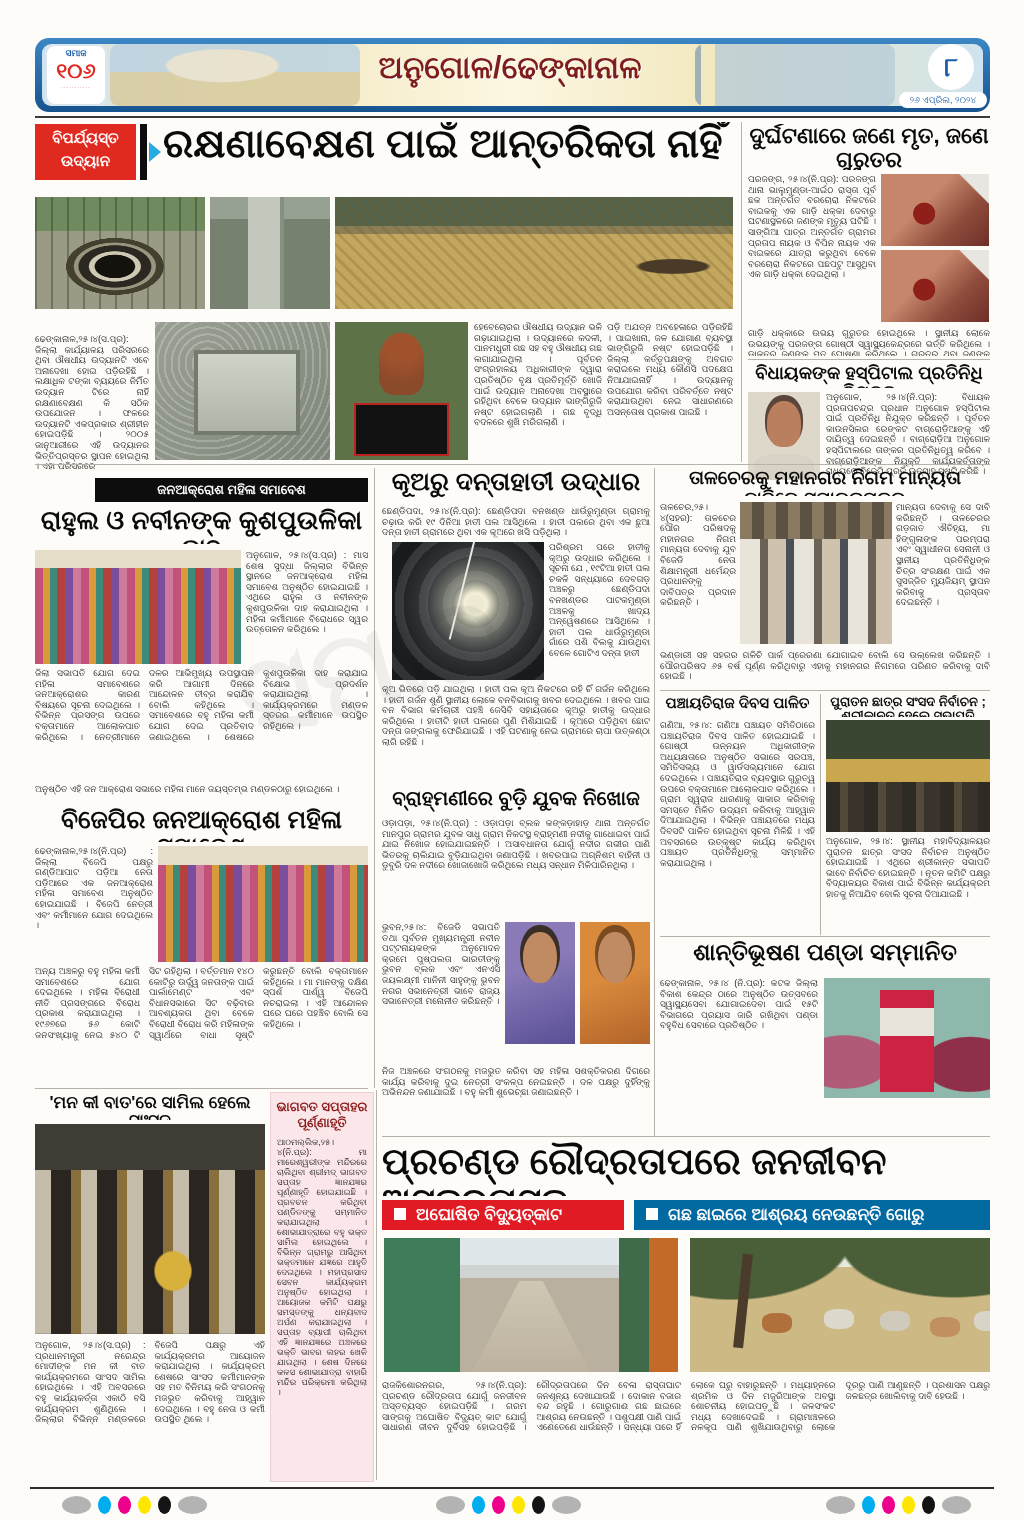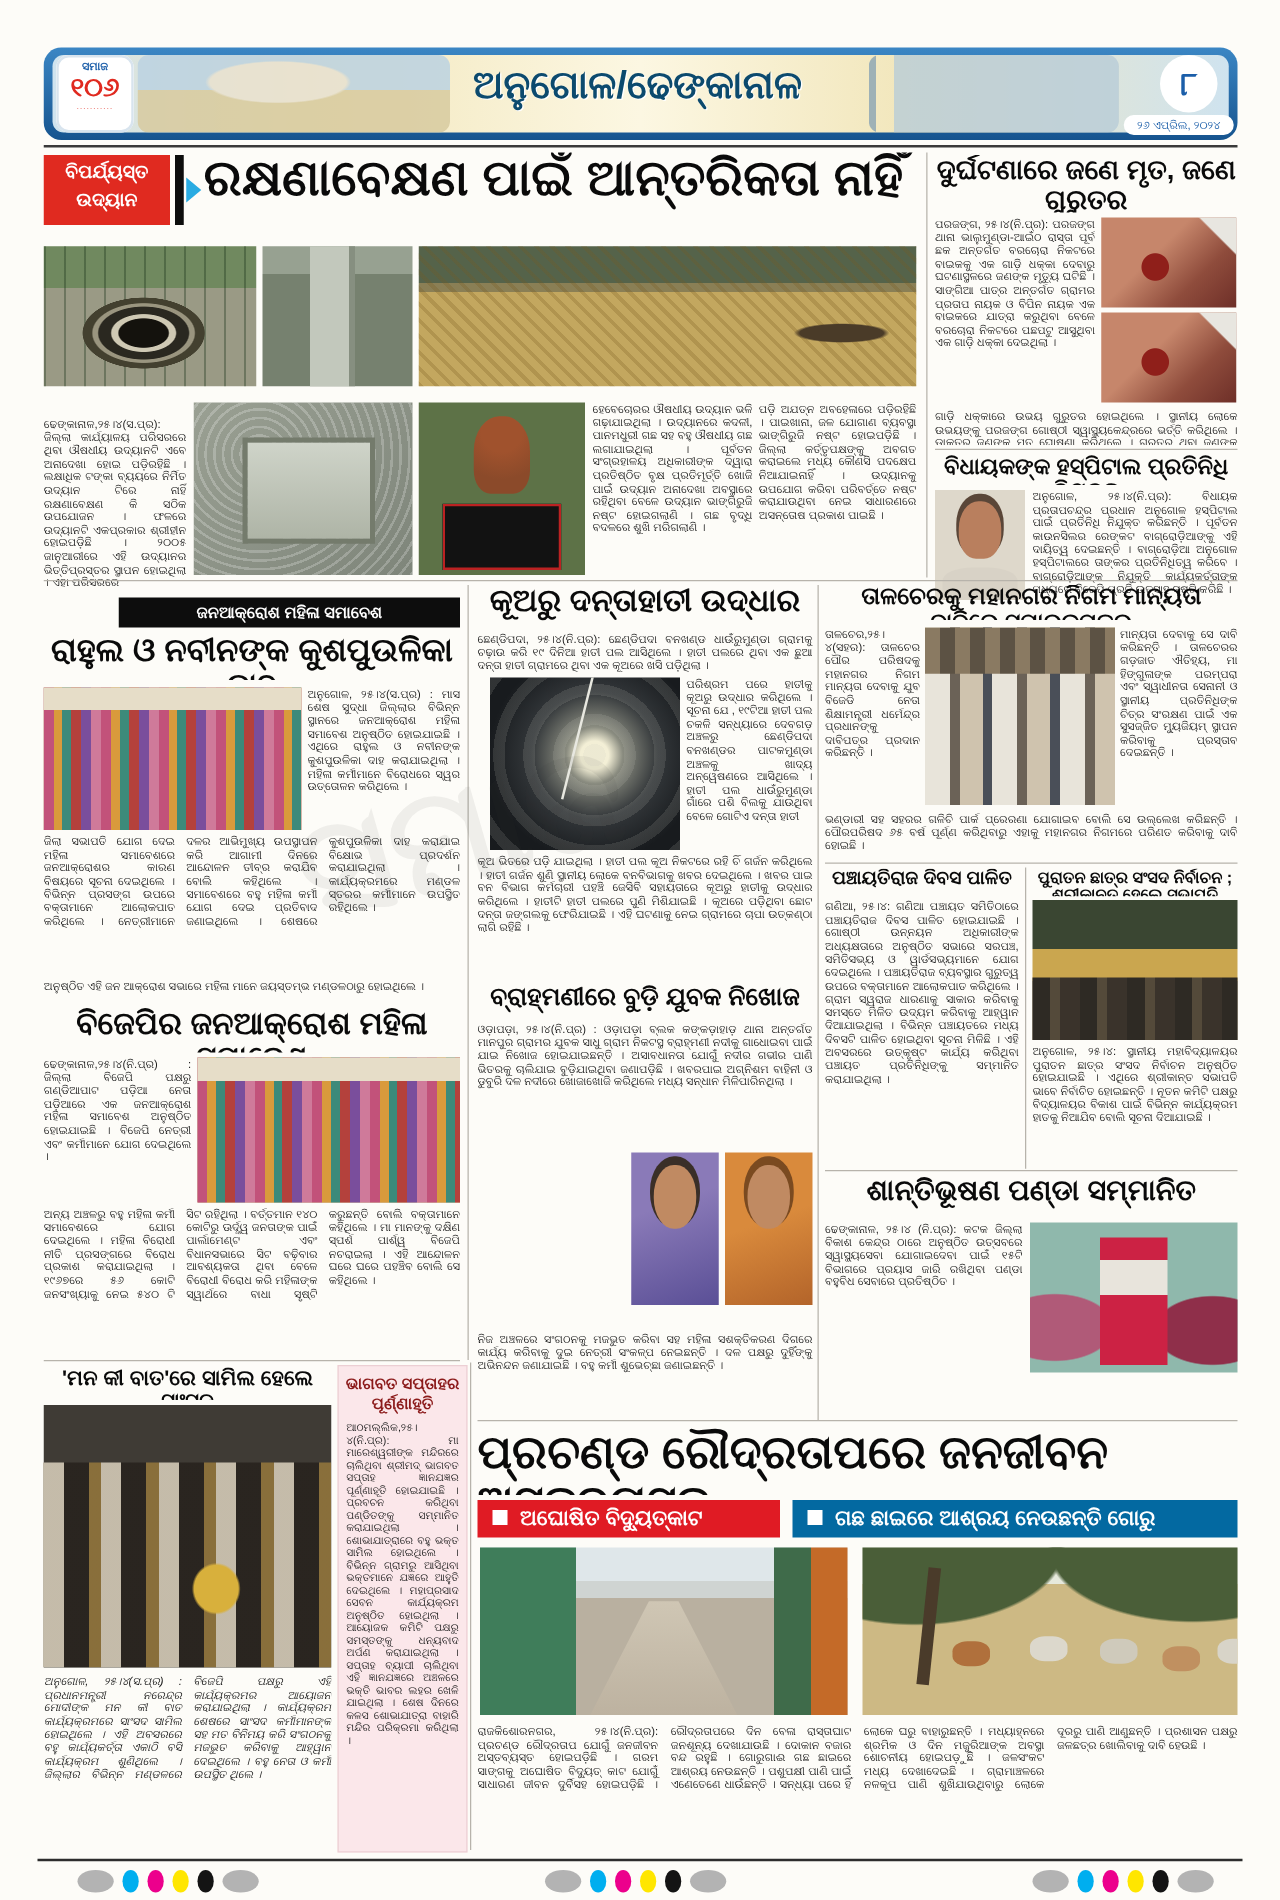--- a/index.html
+++ b/index.html
@@ -2,40 +2,40 @@
 <html><head>
 <meta charset="utf-8">
 <style>
   html,body{margin:0;padding:0;background:#e9e7e1;}
   #page{position:relative;width:1024px;height:1520px;background:#fdfcf8;margin:0 auto;overflow:hidden;
         font-family:"Liberation Sans", sans-serif;}
   .abs{position:absolute;}
   .hl{font-weight:bold;color:#0a0a0a;line-height:1.08;overflow:hidden;}
   .center{text-align:center;}
   .body-txt{font-size:9px;line-height:10.6px;text-align:justify;color:#1c1c1c;overflow:hidden;word-break:break-word;}
-  .col2{column-count:2;column-gap:9px;font-style:italic;}
+  .col2{column-count:2;column-gap:9px;}
   .col3{column-count:3;column-gap:9px;}
   .col4{column-count:4;column-gap:10px;}
   .vr{position:absolute;width:1px;background:#b7b3ab;}
   .hrule{position:absolute;height:1px;background:#b7b3ab;}
   .ph{position:absolute;overflow:hidden;background:#c9c4b8;}
 
   
   #banner{left:35px;top:38px;width:955px;height:74px;border-radius:14px;
           background:linear-gradient(180deg,#3b86c4,#16548f);}
   #banner-inner{position:absolute;left:7px;top:6px;right:7px;bottom:6px;border-radius:9px;
           background:linear-gradient(90deg,#cfe3ef 0%,#f2e7bd 22%,#fcf7e2 50%,#f2e7bd 72%,#cfe3ef 100%);}
   #banner-temple{position:absolute;left:75px;top:6px;width:250px;bottom:6px;border-radius:9px;
           background:radial-gradient(ellipse at 45% 35%,#e8e2d2 0 28%,transparent 30%),
                      linear-gradient(180deg,#bcd3e2 0 45%,#d8cba0 45% 100%);opacity:.85;}
   #banner-industry{position:absolute;right:95px;top:6px;width:200px;bottom:6px;border-radius:9px;
           background:linear-gradient(90deg,transparent 0 10%,#b9cdd8 10% 100%),
                      repeating-linear-gradient(90deg,#8aa4b4 0 6px,transparent 6px 28px);opacity:.8;}
   #edition-title{left:330px;top:50px;width:360px;height:46px;font-size:31px;font-weight:bold;
-          color:#0c4a6e;text-align:center;text-shadow:1px 1px 0 #fff;overflow:hidden;}
+          color:#7f1d1d;text-align:center;text-shadow:1px 1px 0 #fff;overflow:hidden;}
   #logo-badge{left:45px;top:44px;width:62px;height:62px;background:#fff;border-radius:10px;
           box-shadow:0 0 0 2px #d8e4ee inset;text-align:center;overflow:hidden;}
   #logo-name{font-size:9px;color:#1b5ea9;font-weight:bold;line-height:11px;margin-top:4px;}
   #logo-anniv{font-size:21px;color:#e02a20;font-weight:bold;line-height:23px;}
   #logo-dots{font-size:6px;letter-spacing:1px;color:#e02a20;line-height:8px;}
   #page-circle{left:928px;top:44px;width:46px;height:46px;border-radius:50%;background:#fff;
           text-align:center;font-size:26px;font-weight:bold;color:#1b5ea9;line-height:46px;overflow:hidden;}
   #date-pill{left:899px;top:92px;width:88px;height:16px;border-radius:8px;background:#fff;
           font-size:9px;color:#1b5ea9;text-align:center;line-height:16px;overflow:hidden;}
   #masthead-rule{left:35px;top:116px;width:955px;height:2px;background:#3a3a3a;position:absolute;}
@@ -237,20 +237,21 @@
 
   <div class="abs body-txt" style="left:35px;top:784px;width:333px;height:20px;">ଅନୁଷ୍ଠିତ ଏହି ଜନ ଆକ୍ରୋଶ ସଭାରେ ମହିଳା ମାନେ ଜୟସ୍ତମ୍ଭ ମଣ୍ଡଳଠାରୁ ହୋଇଥିଲେ ।</div>
   <div class="abs hl center" style="left:35px;top:806px;width:333px;height:36px;font-size:25px;">ବିଜେପିର ଜନଆକ୍ରୋଶ ମହିଳା ସମାବେଶ</div>
   <div class="abs body-txt" style="left:35px;top:846px;width:118px;height:116px;">ଢେଙ୍କାନାଳ,୨୫।୪(ନି.ପ୍ର) : ଜିଲ୍ଲା ବିଜେପି ପକ୍ଷରୁ ଗଣ୍ଡିଆପାଟ ପଡ଼ିଆ ନେତା ପଡ଼ିଆରେ ଏକ ଜନଆକ୍ରୋଶ ମହିଳା ସମାବେଶ ଅନୁଷ୍ଠିତ ହୋଇଯାଇଛି । ବିଜେପି ନେତ୍ରୀ ଏବଂ କର୍ମୀମାନେ ଯୋଗ ଦେଇଥିଲେ ।</div>
   <div class="ph ph-crowd" style="left:158px;top:846px;width:210px;height:116px;"></div>
   <div class="abs body-txt col3" style="left:35px;top:966px;width:333px;height:120px;">ଅନ୍ୟ ଅଞ୍ଚଳରୁ ବହୁ ମହିଳା କର୍ମୀ ସମାବେଶରେ ଯୋଗ ଦେଇଥିଲେ । ମହିଳା ବିରୋଧୀ ନୀତି ପ୍ରସଙ୍ଗରେ ବିରୋଧ ପ୍ରକାଶ କରାଯାଇଥିଲା । ୧୯୬୭ରେ ୫୬ କୋଟି ଜନସଂଖ୍ୟାକୁ ନେଇ ୫୪୦ ଟି ସିଟ ରହିଥିଲା । ବର୍ତ୍ତମାନ ୧୪୦ କୋଟିରୁ ଊର୍ଦ୍ଧ୍ୱ ଜନତାଙ୍କ ପାଇଁ ପାର୍ଲାମେଣ୍ଟ ଏବଂ ବିଧାନସଭାରେ ସିଟ ବଢ଼ିବାର ଆବଶ୍ୟକତା ଥିବା ବେଳେ ବିରୋଧୀ ବିରୋଧ କରି ମହିଳାଙ୍କ ସ୍ୱାର୍ଥରେ ବାଧା ସୃଷ୍ଟି କରୁଛନ୍ତି ବୋଲି ବକ୍ତାମାନେ କହିଥିଲେ । ମା ମାନଙ୍କୁ ଦକ୍ଷିଣ ସ୍ପର୍ଶ ପାର୍ଶ୍ୱ ବିଜେପି ନଚରାଇଲା । ଏହି ଆନ୍ଦୋଳନ ଘରେ ଘରେ ପହଞ୍ଚିବ ବୋଲି ସେ କହିଥିଲେ ।</div>
 
   <div class="abs hl center" style="left:382px;top:788px;width:268px;height:26px;font-size:20px;">ବ୍ରାହ୍ମଣୀରେ ବୁଡ଼ି ଯୁବକ ନିଖୋଜ</div>
   <div class="abs body-txt" style="left:382px;top:818px;width:268px;height:72px;">ଓଡ଼ାପଡ଼ା, ୨୫।୪(ନି.ପ୍ର) : ଓଡ଼ାପଡ଼ା ବ୍ଲକ କଙ୍କଡ଼ାହାଡ଼ ଥାନା ଅନ୍ତର୍ଗତ ମାନପୁର ଗ୍ରାମର ଯୁବକ ସାଧୁ ଗ୍ରାମ ନିକଟସ୍ଥ ବ୍ରାହ୍ମଣୀ ନଦୀକୁ ଗାଧୋଇବା ପାଇଁ ଯାଇ ନିଖୋଜ ହୋଇଯାଇଛନ୍ତି । ଅସାବଧାନତା ଯୋଗୁଁ ନଦୀର ଗଭୀର ପାଣି ଭିତରକୁ ଚାଲିଯାଇ ବୁଡ଼ିଯାଇଥିବା ଜଣାପଡ଼ିଛି । ଖବରପାଇ ଅଗ୍ନିଶମ ବାହିନୀ ଓ ଡୁବୁରି ଦଳ ନଦୀରେ ଖୋଜାଖୋଜି କରିଥିଲେ ମଧ୍ୟ ସନ୍ଧାନ ମିଳିପାରିନଥିଲା ।</div>
 
+  <div class="abs body-txt" style="left:382px;top:922px;width:118px;height:140px;">ଭୁବନ,୨୫।୪: ବିଜେଡି ସଭାପତି ତଥା ପୂର୍ବତନ ମୁଖ୍ୟମନ୍ତ୍ରୀ ନବୀନ ପଟ୍ଟନାୟକଙ୍କ ଅନୁମୋଦନ କ୍ରମେ ପୁଷ୍ପଲତା ଭାରତୀଙ୍କୁ ଭୁବନ ବ୍ଲକ ଏବଂ ଏନଏସି ଜୟଲକ୍ଷ୍ମୀ ମାନିନୀ ସାହୁଙ୍କୁ ଭୁବନ ନଗର ସଭାନେତ୍ରୀ ଭାବେ ରାଜ୍ୟ ସଭାନେତ୍ରୀ ମନୋନୀତ କରିଛନ୍ତି ।</div>
   <div class="ph ph-portrait-w1" style="left:505px;top:922px;width:70px;height:122px;"></div>
   <div class="ph ph-portrait-w2" style="left:580px;top:922px;width:70px;height:122px;"></div>
   <div class="abs body-txt" style="left:382px;top:1066px;width:268px;height:68px;">ନିଜ ଅଞ୍ଚଳରେ ସଂଗଠନକୁ ମଜଭୁତ କରିବା ସହ ମହିଳା ସଶକ୍ତିକରଣ ଦିଗରେ କାର୍ଯ୍ୟ କରିବାକୁ ଦୁଇ ନେତ୍ରୀ ସଂକଳ୍ପ ନେଇଛନ୍ତି । ଦଳ ପକ୍ଷରୁ ଦୁହିଁଙ୍କୁ ଅଭିନନ୍ଦନ ଜଣାଯାଇଛି । ବହୁ କର୍ମୀ ଶୁଭେଚ୍ଛା ଜଣାଇଛନ୍ତି ।</div>
 
   <div class="hrule" style="left:660px;top:936px;width:330px;"></div>
   <div class="abs hl center" style="left:660px;top:940px;width:330px;height:34px;font-size:23px;">ଶାନ୍ତିଭୂଷଣ ପଣ୍ଡା ସମ୍ମାନିତ</div>
   <div class="abs body-txt" style="left:660px;top:978px;width:158px;height:120px;">ଢେଙ୍କାନାଳ, ୨୫।୪ (ନି.ପ୍ର): କଟକ ଜିଲ୍ଲା ବିକାଶ କେନ୍ଦ୍ର ଠାରେ ଅନୁଷ୍ଠିତ ଉତ୍ସବରେ ସ୍ୱାସ୍ଥ୍ୟସେବା ଯୋଗାଇଦେବା ପାଇଁ ୧୫ଟି ବିଭାଗରେ ପ୍ରୟାସ ଜାରି ରଖିଥିବା ପଣ୍ଡା ବହୁବିଧ ସେବାରେ ପ୍ରତିଷ୍ଠିତ ।</div>
   <div class="ph ph-panda" style="left:824px;top:978px;width:166px;height:120px;"></div>
 
   <div class="hrule" style="left:35px;top:1088px;width:333px;"></div>

